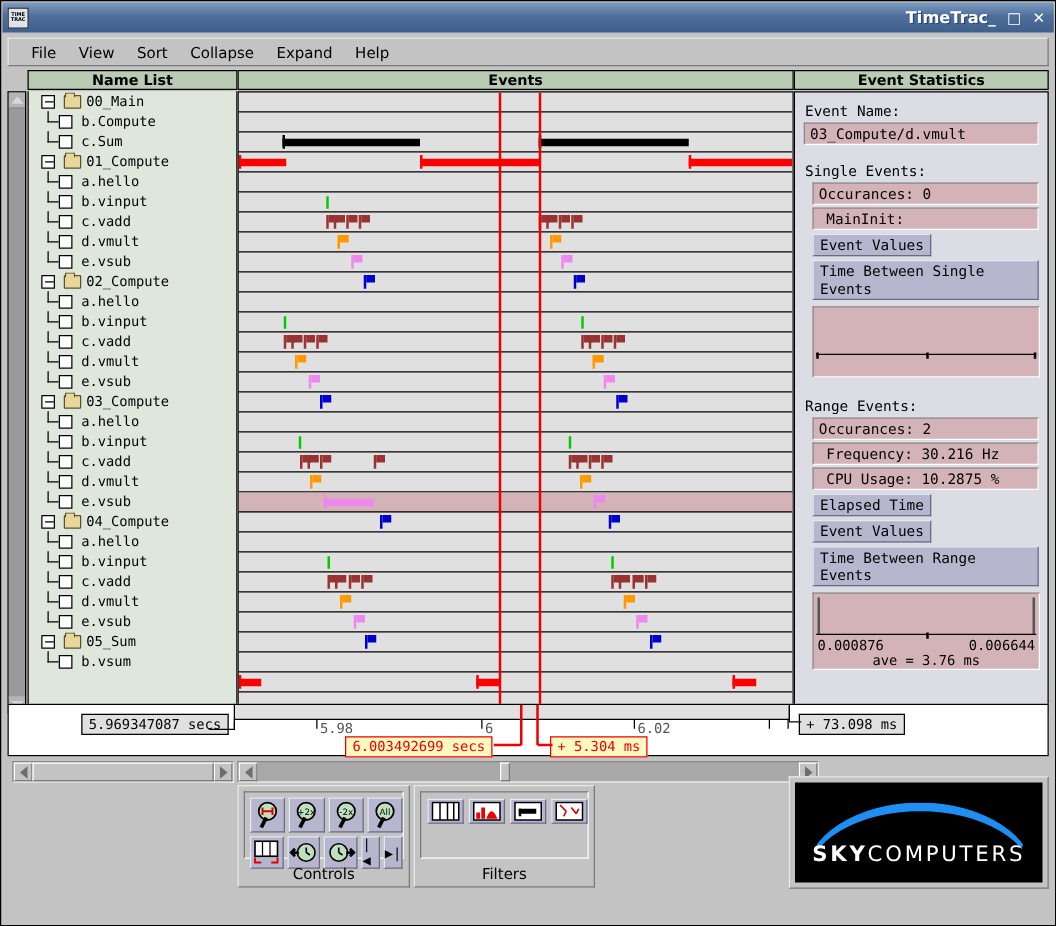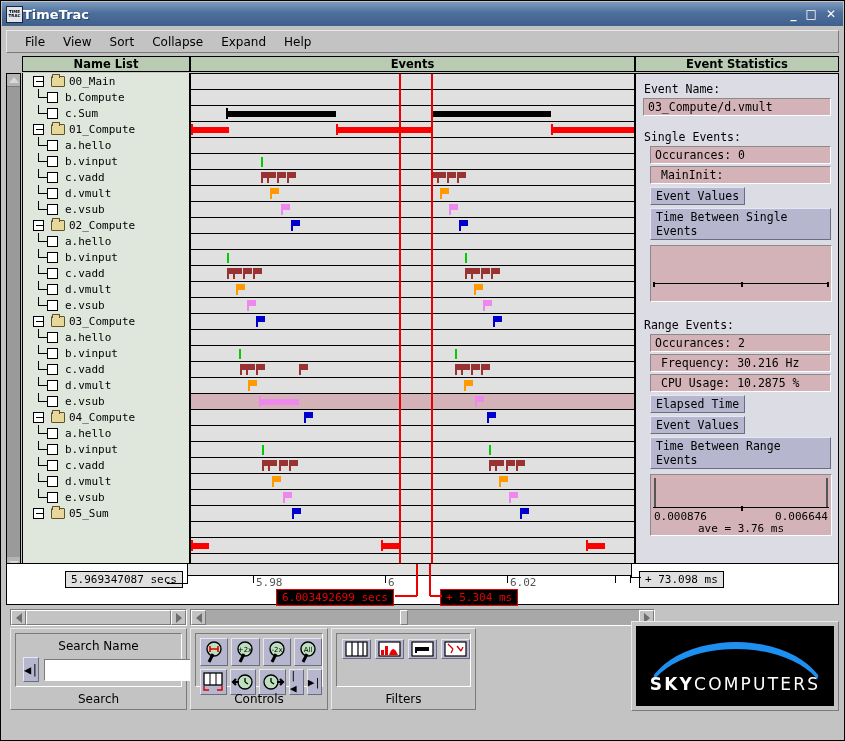--- a/index.html
+++ b/index.html
@@ -14,21 +14,21 @@
          border:1px solid #000; }
 
   
   .titlebar { position:absolute; left:1px; top:1px; width:841px; height:24px;
       background:linear-gradient(to bottom,#7d9cc0 0%,#4e6f9c 45%,#3f5f8c 100%);
       display:flex; align-items:center; }
   .tb-icon { width:17px; height:17px; margin-left:4px; background:#dfe4ec;
       border:1px solid #223; display:flex; flex-direction:column; justify-content:center;
       align-items:center; font-size:4px; line-height:4.5px; color:#000;
       font-family:"DejaVu Sans", sans-serif; font-weight:bold; }
-  .tb-title { flex:1; text-align:left; color:#fff; font-weight:bold;
+  .tb-title { flex:1; text-align:right; color:#fff; font-weight:bold;
       font-size:13px; font-family:"DejaVu Sans", sans-serif;
       text-shadow:1px 1px 0 #27456b; }
   .tb-btns { display:flex; align-items:center; margin-right:7px; gap:9px;
       color:#fff; font-size:12px; font-family:"DejaVu Sans", sans-serif; font-weight:bold; }
   .tb-btns span { cursor:default; }
 
   
   .menubar { position:absolute; left:5px; top:29px; width:833px; height:23px;
       background:#c3c3c3; border-top:1px solid #e8e8e8; border-left:1px solid #e8e8e8;
       border-right:1px solid #7a7a7a; border-bottom:1px solid #7a7a7a;
@@ -116,21 +116,21 @@
 
   
   .axis { position:absolute; left:5px; top:562px; width:833px; height:42px;
       background:#fff; border:1px solid #000; }
   .axis-top { position:absolute; left:180px; top:0; width:445px; height:12px;
       background:#e0e0e0; border-bottom:1px solid #000; border-left:1px solid #000; border-right:1px solid #000;}
   .ax-tick { position:absolute; top:12px; width:1px; height:7px; background:#000; }
   .ax-lbl { position:absolute; top:12px; font-size:11px; color:#555; }
   .tagbox { position:absolute; border:1px solid #000; background:#e0e0e0;
       font-size:11px; padding:1px 5px; color:#000; }
-  .tagbox.red { border-color:#ee0000; color:#ee0000; background:#000000; }
+  .tagbox.red { border-color:#ee0000; color:#ee0000; background:#fef9c3; }
   .leader { position:absolute; background:#000; }
   .leader.red { background:#ee0000; }
 
   
   .hsb { position:absolute; height:17px; background:#b4b4b4;
       border-top:1px solid #7a7a7a; border-left:1px solid #7a7a7a;
       border-right:1px solid #fff; border-bottom:1px solid #fff; display:flex; }
   .hsb-arrow { width:15px; height:15px; background:#c3c3c3;
       border-top:1px solid #fff; border-left:1px solid #fff;
       border-right:1px solid #7a7a7a; border-bottom:1px solid #7a7a7a;
@@ -428,20 +428,28 @@
               <div class="cbox"></div>
             </div>
             <span class="nl-label">e.vsub</span>
           </div>
           <div class="nl-row">
             <div class="indentbox">
               <div class="tbox minus"></div>
             </div>
             <div class="folder"></div>
             <span class="nl-label">05_Sum</span>
+          </div>
+          <div class="nl-row child">
+            <div class="indentbox">
+              <div class="elbow"></div>
+              <div class="elbow2"></div>
+              <div class="cbox"></div>
+            </div>
+            <span class="nl-label">b.vsum</span>
           </div>
         </div>
     </div>
 
     <div class="events-wrap">
       <div class="panehdr">Events</div>
       <div class="events" id="events">
           <div class="erow" style="top: 0px;"></div>
           <div class="erow" style="top: 16px;"></div>
           <div class="erow" style="top: 32px;">
@@ -834,31 +842,20 @@
         <div class="tri-l"></div>
       </div>
     <div class="hsb-track">
       <div class="hsb-thumb" style="left:194px;width:8px;"></div>
     </div>
     <div class="hsb-arrow">
         <div class="tri-r"></div>
       </div>
   </div>
 
-  <div class="group" style="left:9px;top:627px;width:177px;height:82px;">
-    <div class="group-inner">
-      <div style="text-align:center;font-family:'DejaVu Sans',sans-serif;font-size:12px;margin-top:5px;">Search Name</div>
-      <div style="display:flex;align-items:center;gap:5px;padding:4px 7px 0 7px;">
-        <div class="sq-btn" style="width:20px;height:25px;font-size:12px;">◀|</div>
-        <input class="tinput" style="flex: 1 1 0%; height: 22px; font-family: &quot;DejaVu Sans Mono&quot;, monospace; font-size: 11px; padding: 0px 3px;" value="" placeholder="">
-        <div class="sq-btn" style="width:20px;height:25px;font-size:12px;">|▶</div>
-      </div>
-    </div>
-    <div class="group-cap">Search</div>
-  </div>
 
   <div class="group" style="left:189px;top:627px;width:138px;height:82px;">
     <div class="group-inner">
       <div style="display:flex;gap:3px;padding:4px 0 0 4px;">
         <div class="sq-btn" style="width:29px;height:28px;">
           <svg width="24" height="24" viewBox="0 0 24 24">
             <circle cx="12" cy="9" r="7" fill="#bfe0bf" stroke="#000" stroke-width="1.4"></circle>
             <path d="M7 22 L11 14" stroke="#000" stroke-width="3"></path>
             <path d="M8 9 h8 M8 6 v6 M16 6 v6" stroke="#d00" stroke-width="1.6" fill="none"></path>
           </svg>

